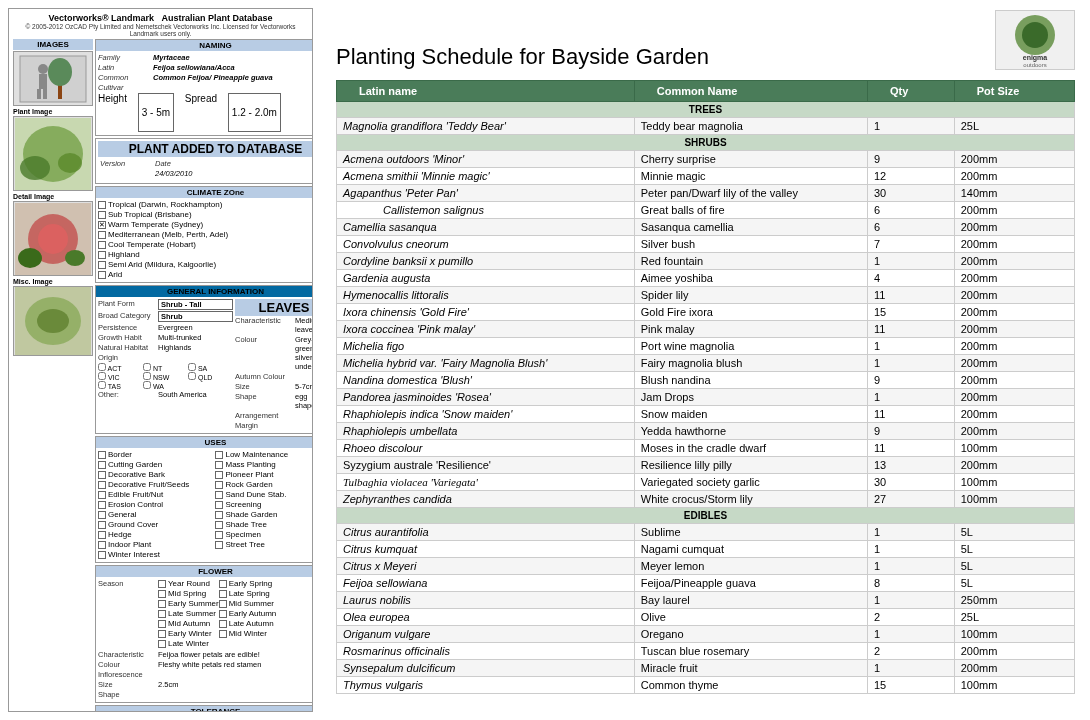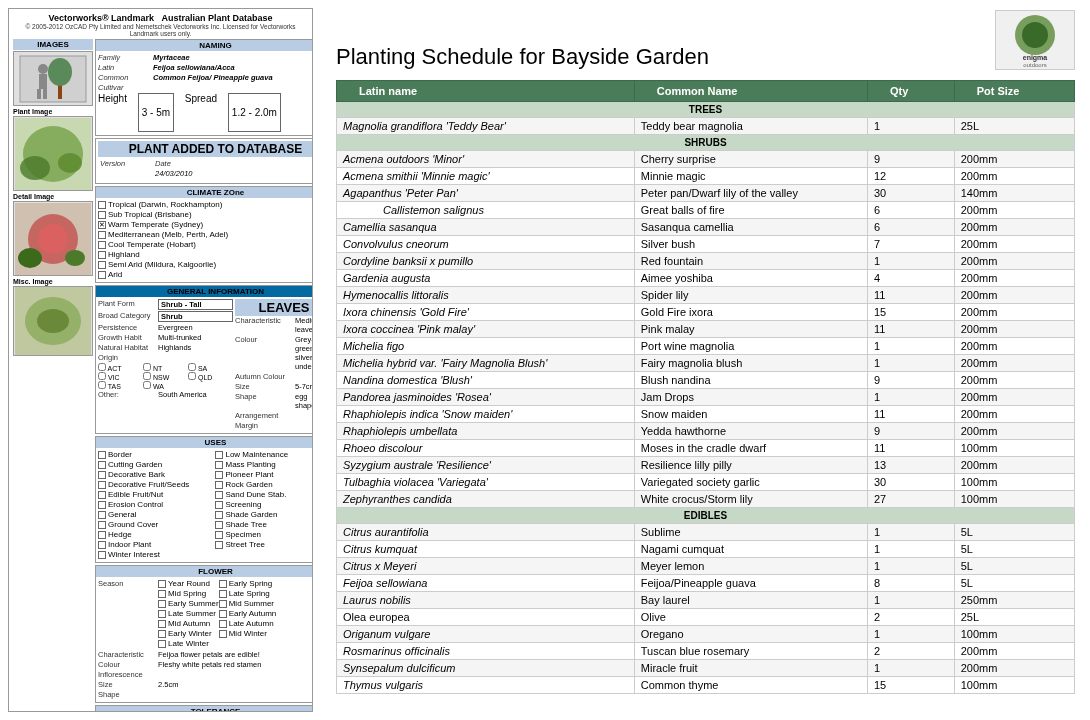--- a/index.html
+++ b/index.html
@@ -825,27 +825,27 @@
           <td>9</td>
           <td>200mm</td>
         </tr>
         <tr>
           <td style="font-style: italic;">Rhoeo discolour</td>
           <td>Moses in the cradle dwarf</td>
           <td>11</td>
           <td>100mm</td>
         </tr>
         <tr>
-          <td style="font-style: italic;">Syzygium australe 'Resilience'</td>
+          <td style="">Syzygium australe 'Resilience'</td>
           <td>Resilience lilly pilly</td>
           <td>13</td>
           <td>200mm</td>
         </tr>
         <tr>
-          <td style="font-style: italic;">Tulbaghia violacea 'Variegata'</td>
+          <td style="font-style: italic; font-family: Liberation Serif, serif;">Tulbaghia violacea 'Variegata'</td>
           <td>Variegated society garlic</td>
           <td>30</td>
           <td>100mm</td>
         </tr>
         <tr>
           <td style="font-style: italic;">Zephyranthes candida</td>
           <td>White crocus/Storm lily</td>
           <td>27</td>
           <td>100mm</td>
         </tr>
@@ -876,21 +876,21 @@
           <td>8</td>
           <td>5L</td>
         </tr>
         <tr>
           <td style="font-style: italic;">Laurus nobilis</td>
           <td>Bay laurel</td>
           <td>1</td>
           <td>250mm</td>
         </tr>
         <tr>
-          <td style="">Olea europea</td>
+          <td style="font-style: italic;">Olea europea</td>
           <td>Olive</td>
           <td>2</td>
           <td>25L</td>
         </tr>
         <tr>
           <td style="font-style: italic;">Origanum vulgare</td>
           <td>Oregano</td>
           <td>1</td>
           <td>100mm</td>
         </tr>

